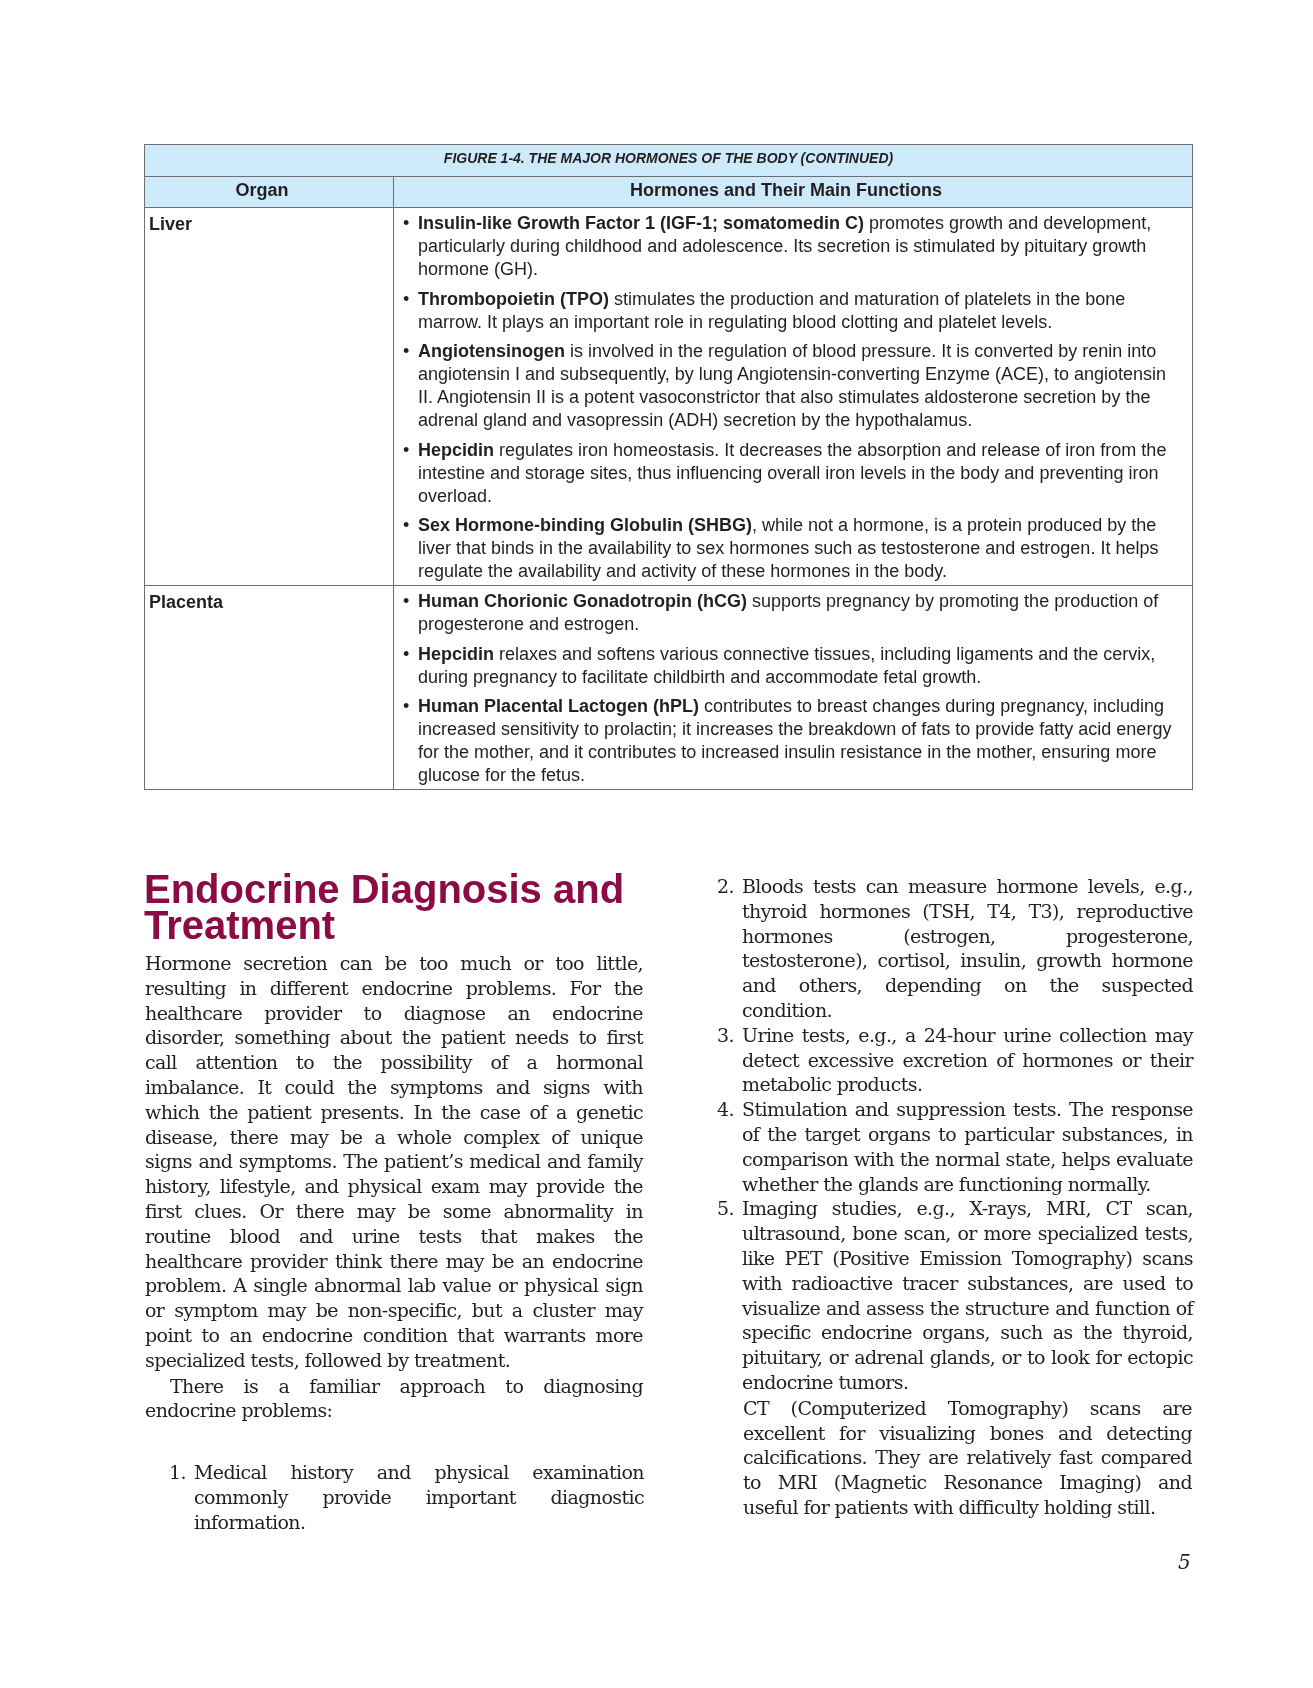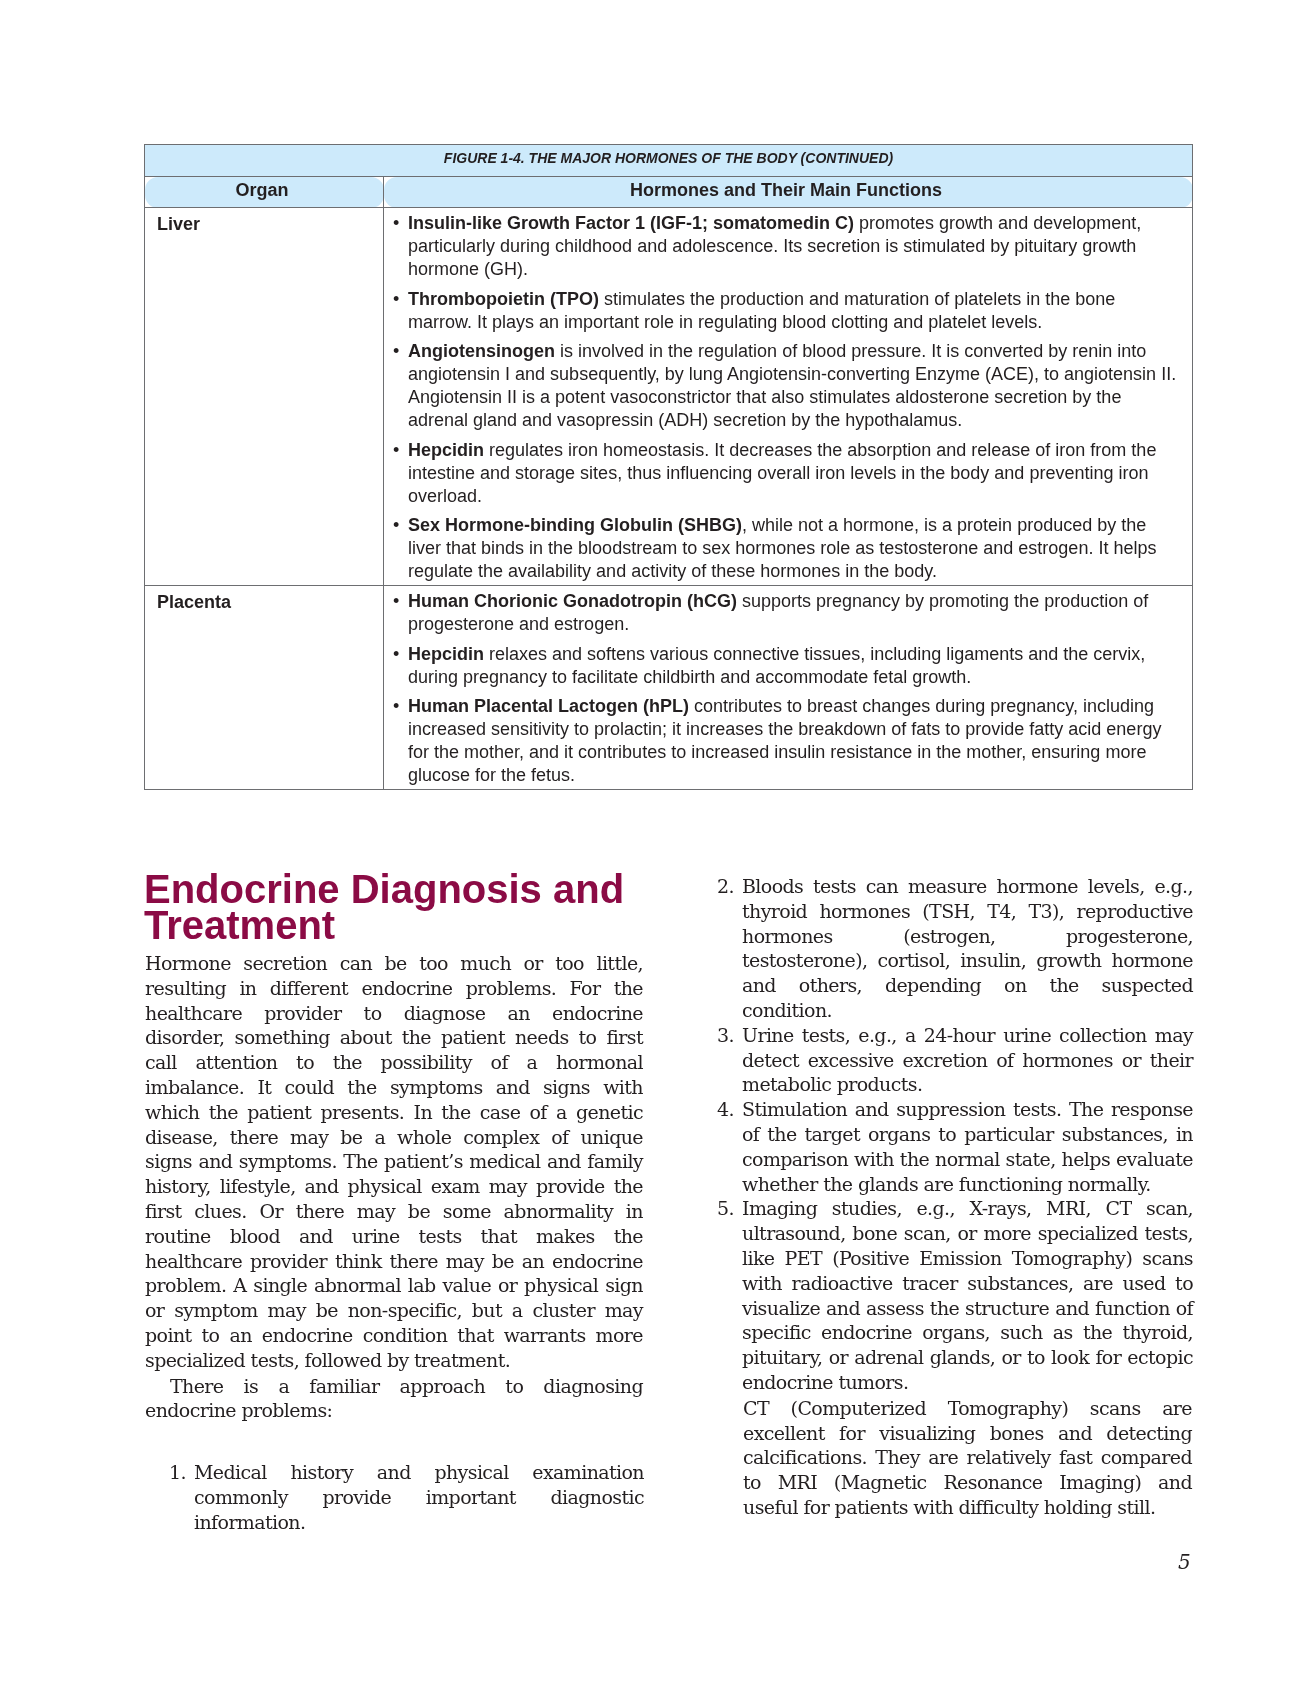--- a/index.html
+++ b/index.html
@@ -9,23 +9,23 @@
   .fig-table {
     position: absolute; left: 144px; top: 144px; width: 1049px;
     border-collapse: collapse; font-family: "Liberation Sans", sans-serif;
     font-size: 18px; line-height: 23px; color: #231f20;
   }
   .fig-table td, .fig-table th { border: 1.5px solid #6d6e71; vertical-align: top; }
   .fig-title {
     background: #cdeafb; text-align: center; font-style: italic; font-weight: bold;
     height: 29px; padding: 2px 0 0 0; font-size: 14px;
   }
-  .col-head { background: #cdeafb; text-align: center; font-weight: bold; height: 28px; padding: 2px 4px 0 0; border-radius: 13px; }
+  .col-head { background: #cdeafb; text-align: center; font-weight: bold; height: 28px; padding: 2px 14px 0 0; }
   .col-organ { width: 234px; }
-  .organ-cell { font-weight: bold; padding: 5px 12px; }
+  .organ-cell { font-weight: bold; padding: 5px 4px; }
   .hormone-cell { padding: 4px 8px 2px 8px; }
   .hormone-list { list-style: none; margin: 0; padding: 0; }
   .hormone-item { position: relative; padding-left: 16px; margin-bottom: 6.5px; }
   .hormone-item:last-child { margin-bottom: 0; }
   .bullet { position: absolute; left: 1px; top: 0; font-weight: normal; }
   .hname { font-weight: bold; }
 
   
   .heading {
     position: absolute; left: 144px; top: 871px; width: 500px;
@@ -63,21 +63,21 @@
     <th class="col-head">Hormones and Their Main Functions</th>
   </tr>
   <tr>
     <td class="organ-cell">Liver</td>
     <td class="hormone-cell">
       <ul class="hormone-list">
         <li class="hormone-item"><span class="bullet">•</span><span class="hname">Insulin-like Growth Factor 1 (IGF-1; somatomedin C)</span><span> promotes growth and development, particularly during childhood and adolescence. Its secretion is stimulated by pituitary growth hormone (GH).</span></li>
         <li class="hormone-item"><span class="bullet">•</span><span class="hname">Thrombopoietin (TPO)</span><span> stimulates the production and maturation of platelets in the bone marrow. It plays an important role in regulating blood clotting and platelet levels.</span></li>
         <li class="hormone-item"><span class="bullet">•</span><span class="hname">Angiotensinogen</span><span> is involved in the regulation of blood pressure. It is converted by renin into angiotensin I and subsequently, by lung Angiotensin-converting Enzyme (ACE), to angiotensin II. Angiotensin II is a potent vasoconstrictor that also stimulates aldosterone secretion by the adrenal gland and vasopressin (ADH) secretion by the hypothalamus.</span></li>
         <li class="hormone-item"><span class="bullet">•</span><span class="hname">Hepcidin</span><span> regulates iron homeostasis. It decreases the absorption and release of iron from the intestine and storage sites, thus influencing overall iron levels in the body and preventing iron overload.</span></li>
-        <li class="hormone-item"><span class="bullet">•</span><span class="hname">Sex Hormone-binding Globulin (SHBG)</span><span>, while not a hormone, is a protein produced by the liver that binds in the bloodstream to sex hormones role as testosterone and estrogen. It helps regulate the availability and activity of these hormones in the body.</span></li>
+        <li class="hormone-item"><span class="bullet">•</span><span class="hname">Sex Hormone-binding Globulin (SHBG)</span><span>, while not a hormone, is a protein produced by the liver that binds in the availability to sex hormones such as testosterone and estrogen. It helps regulate the availability and activity of these hormones in the body.</span></li>
       </ul>
     </td>
   </tr>
   <tr>
     <td class="organ-cell">Placenta</td>
     <td class="hormone-cell">
       <ul class="hormone-list">
         <li class="hormone-item"><span class="bullet">•</span><span class="hname">Human Chorionic Gonadotropin (hCG)</span><span> supports pregnancy by promoting the production of progesterone and estrogen.</span></li>
         <li class="hormone-item"><span class="bullet">•</span><span class="hname">Hepcidin</span><span> relaxes and softens various connective tissues, including ligaments and the cervix, during pregnancy to facilitate childbirth and accommodate fetal growth.</span></li>
         <li class="hormone-item"><span class="bullet">•</span><span class="hname">Human Placental Lactogen (hPL)</span><span> contributes to breast changes during pregnancy, including increased sensitivity to prolactin; it increases the breakdown of fats to provide fatty acid energy for the mother, and it contributes to increased insulin resistance in the mother, ensuring more glucose for the fetus.</span></li>

